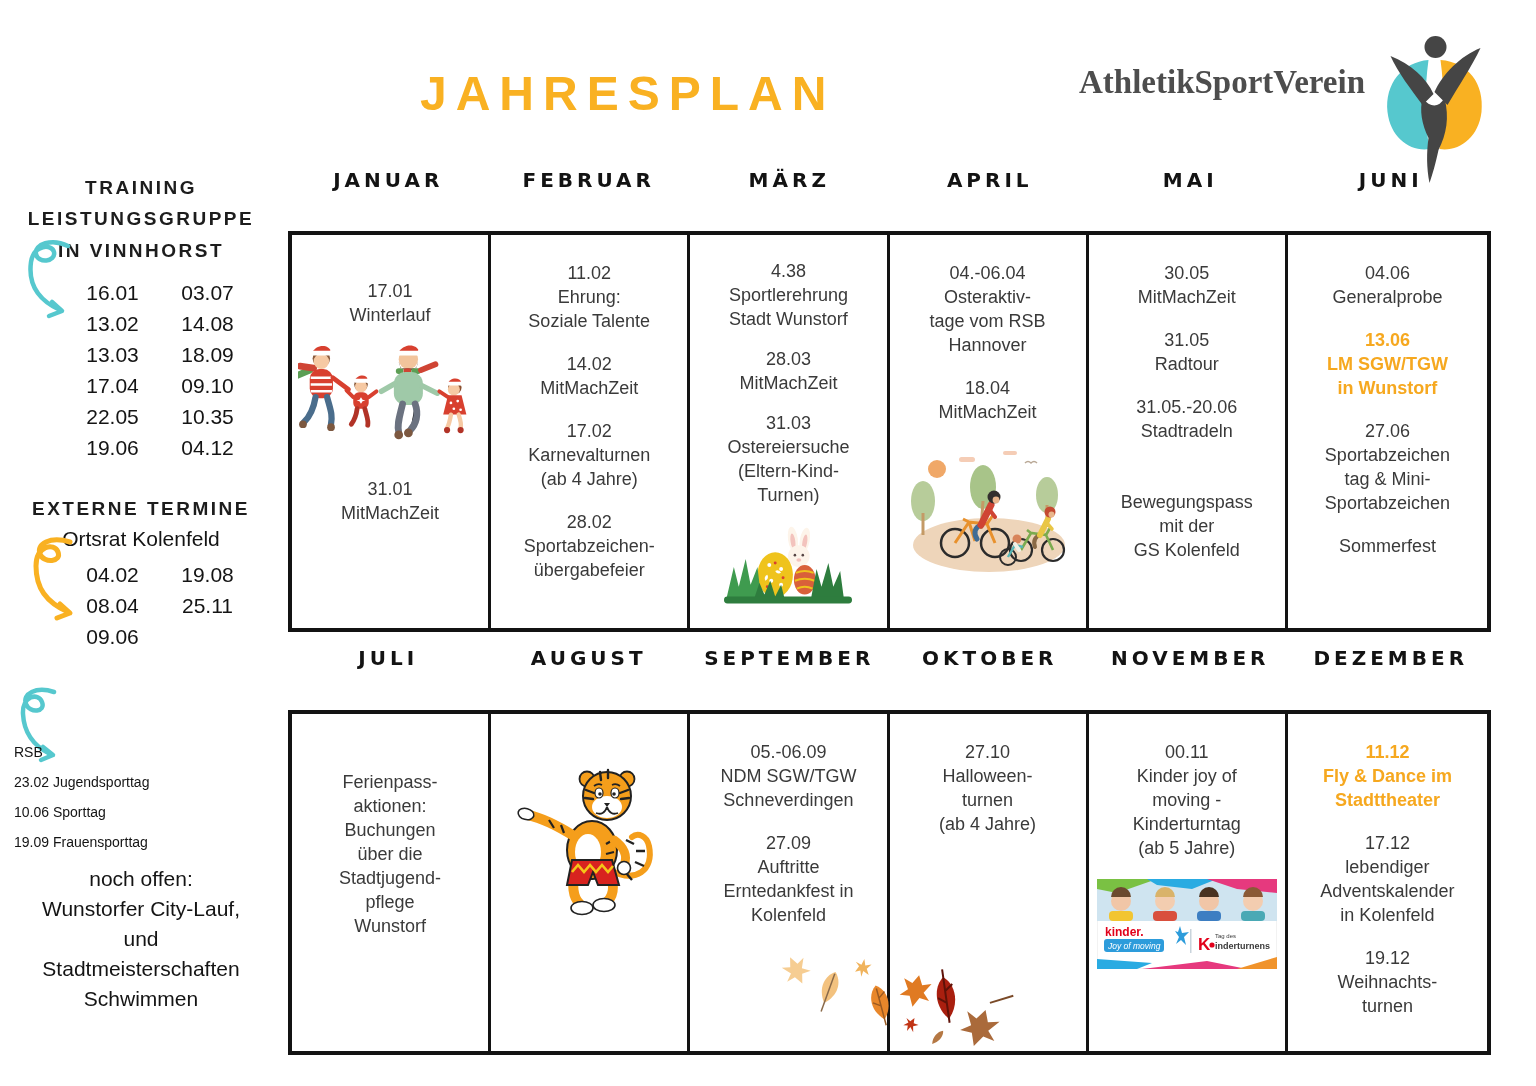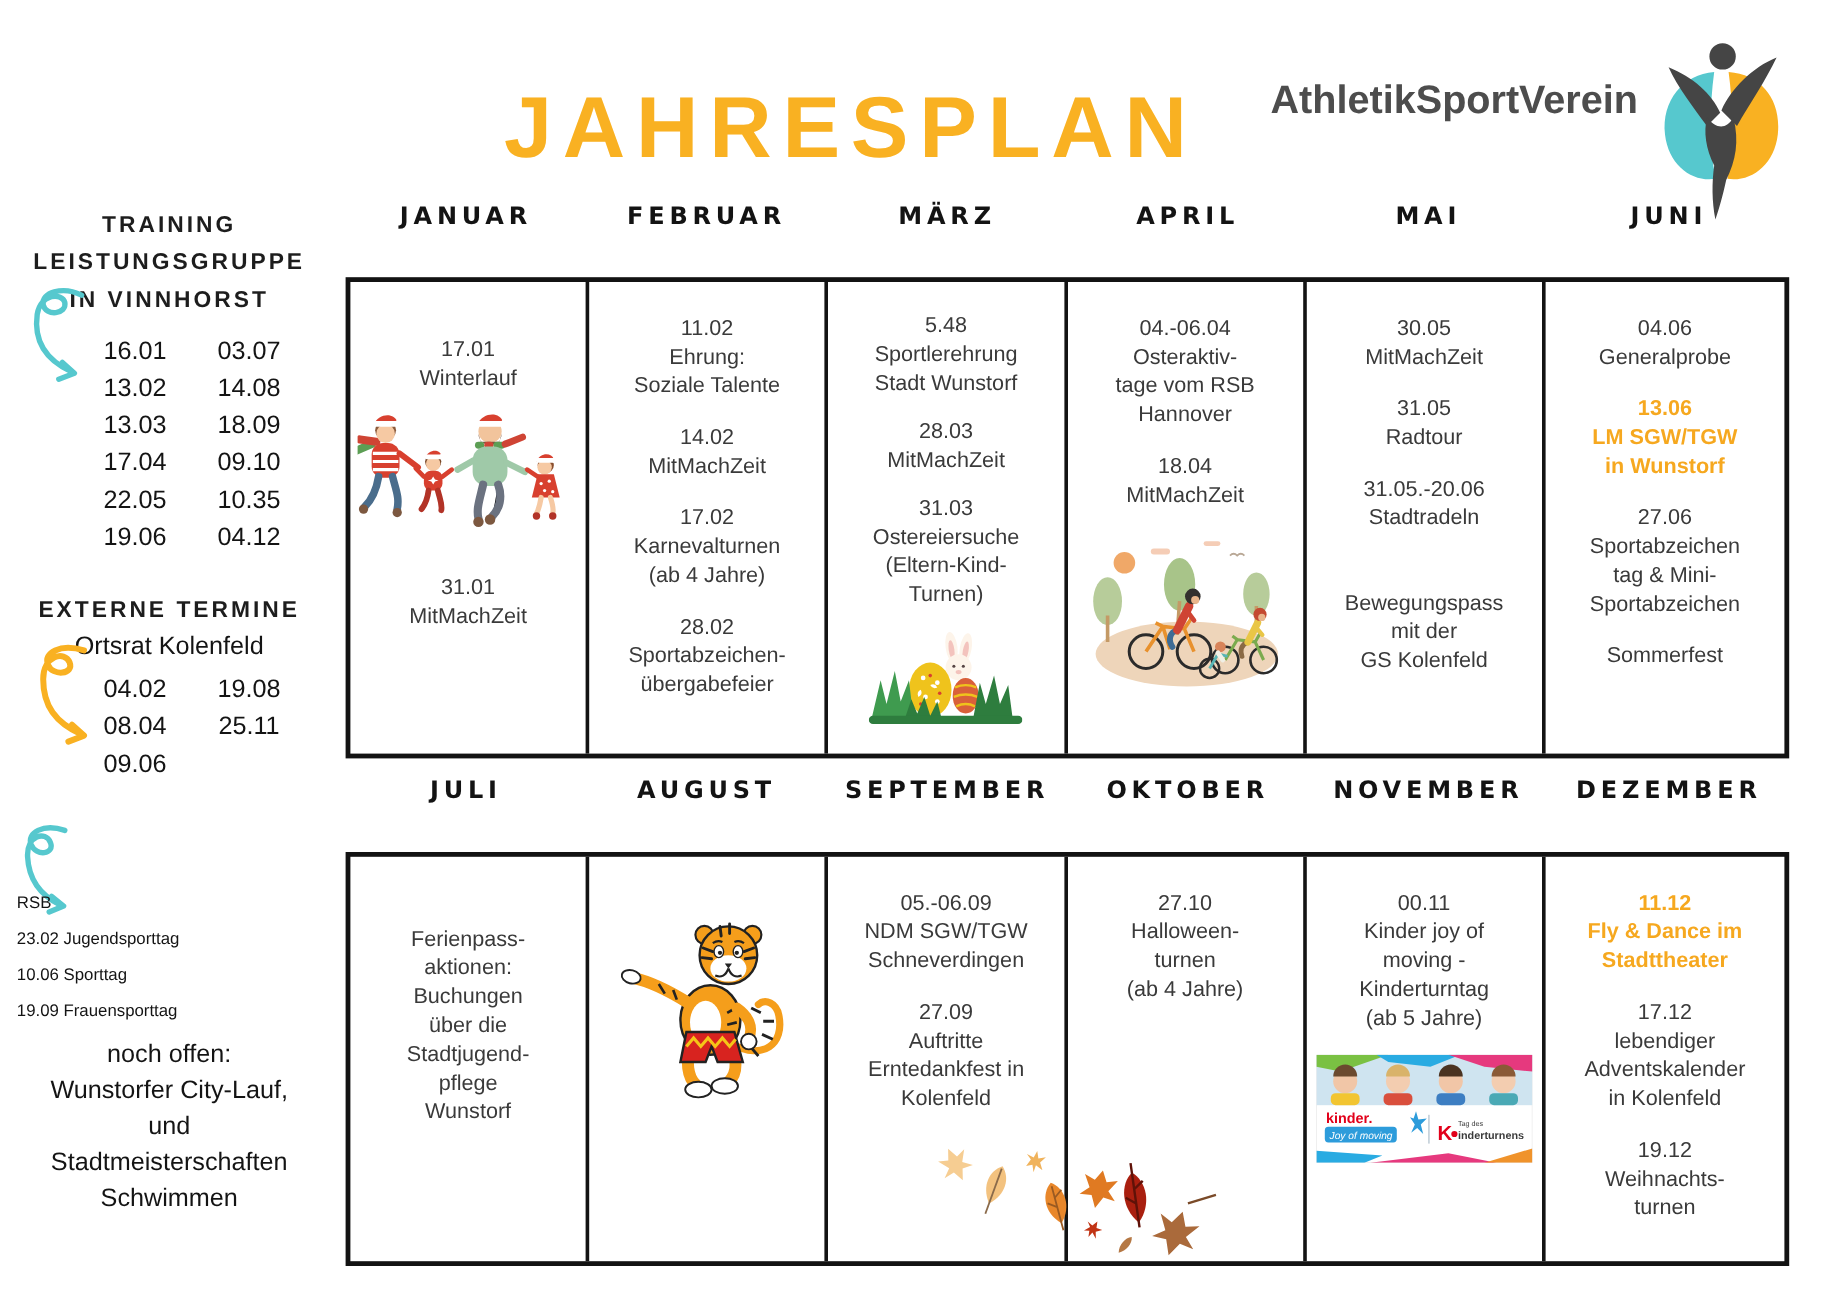--- a/index.html
+++ b/index.html
@@ -1,24 +1,24 @@
 <!DOCTYPE html>
 <html><head>
 <meta charset="utf-8">
 <style>
   html,body{margin:0;padding:0;background:#fff;}
   .page{position:relative;width:1536px;height:1086px;background:#ffffff;overflow:hidden;
         font-family:"Liberation Sans",sans-serif;color:#3a3a3a;}
   
   .year{position:absolute;left:42px;top:40px;font-size:106px;font-weight:800;letter-spacing:2px;
         color:#56c8ce;font-family:"DejaVu Sans",sans-serif;}
-  .main-title{position:absolute;left:420px;top:66px;font-size:72px;font-weight:600;letter-spacing:9px;
+  .main-title{position:absolute;left:420px;top:66px;font-size:48px;font-weight:600;letter-spacing:9px;
         color:#f9b122;font-family:"Liberation Sans",sans-serif;}
   .club{position:absolute;left:990px;top:62px;width:375px;text-align:right;
-        font-family:Liberation Sans, sans-serif;font-weight:700;color:#4d4d4d;line-height:1.25;}
+        font-family:Liberation Serif, serif;font-weight:700;color:#4d4d4d;line-height:1.25;}
   .club .l1{font-size:33px;}
   .club .l2{font-size:30px;}
   .club .teal{color:#56c8ce;}
   .logo-mark{position:absolute;left:1372px;top:34px;}
   
   .side-title{position:absolute;left:0;width:282px;text-align:center;font-size:19px;font-weight:600;
         letter-spacing:2.5px;color:#1d1d1d;line-height:1.65;}
   .t-training{top:172px;}
   .t-externe{top:493px;}
   .side-sub{position:absolute;left:0;top:527px;width:282px;text-align:center;font-size:21px;color:#141414;}
@@ -238,21 +238,21 @@
           <div>(ab 4 Jahre)</div>
         </div>
         <div class="event">
           <div>28.02</div>
           <div>Sportabzeichen-</div>
           <div>übergabefeier</div>
         </div>
       </div>
     <div class="cell cell-maerz">
         <div class="event">
-          <div>5.48</div>
+          <div>4.38</div>
           <div>Sportlerehrung</div>
           <div>Stadt Wunstorf</div>
         </div>
         <div class="event">
           <div>28.03</div>
           <div>MitMachZeit</div>
         </div>
         <div class="event">
           <div>31.03</div>
           <div>Ostereiersuche</div>

